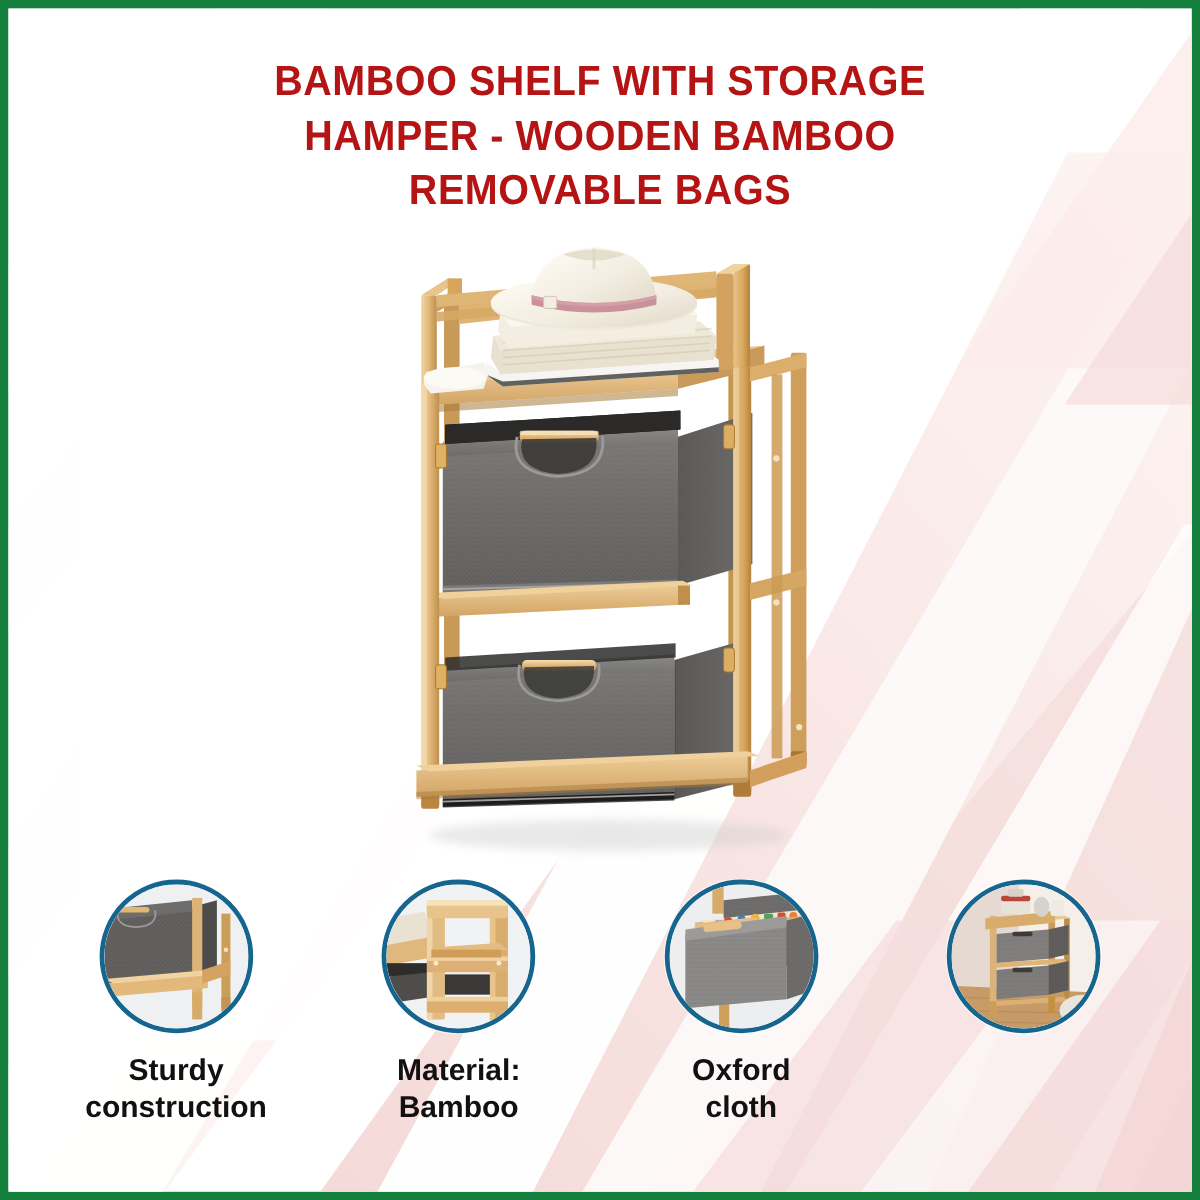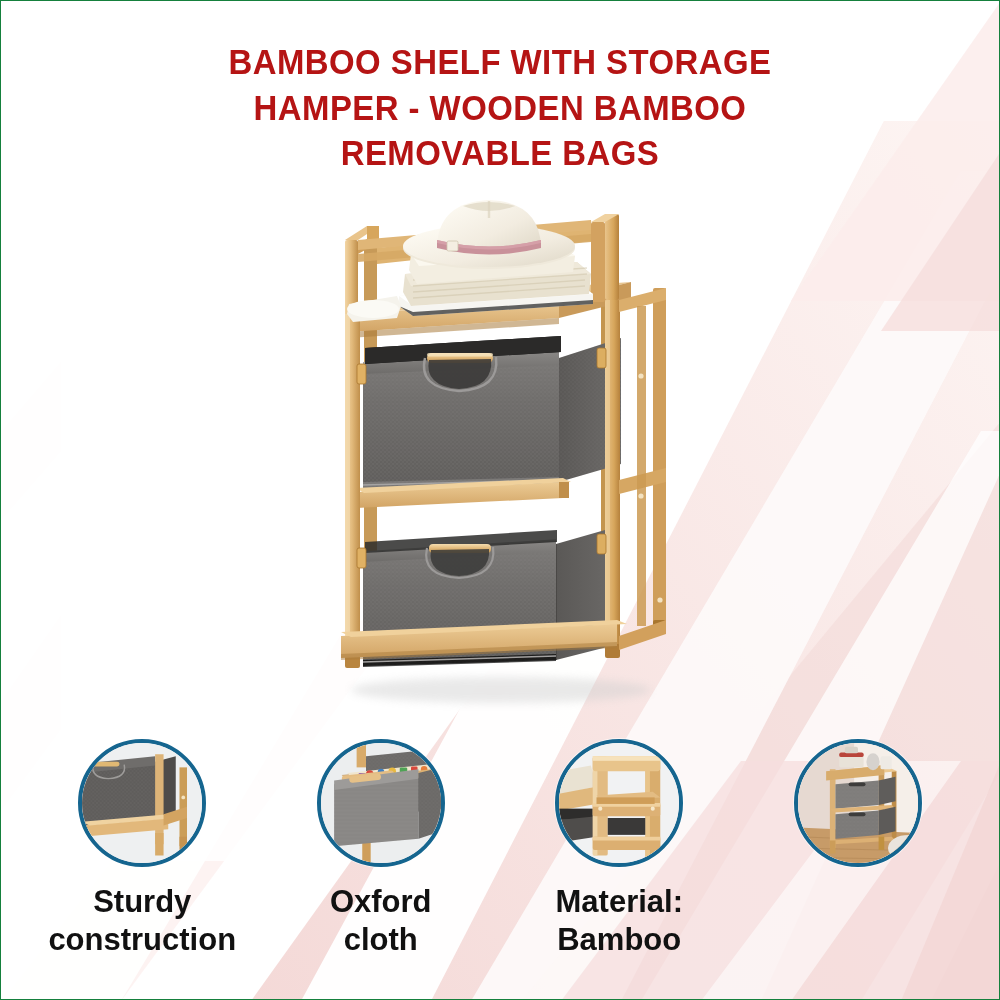--- a/index.html
+++ b/index.html
@@ -7,21 +7,21 @@
   body {
     font-family:"Liberation Sans", sans-serif;
     background:#ffffff;
     overflow:hidden;
   }
 
   
   #poster {
     position:relative;
     width:1000px; height:1000px;
-    border:1px solid #15803d;
+    border:7px solid #15803d;
     background:#ffffff;
     overflow:hidden;
   }
 
   
   .bg-layer { position:absolute; inset:0; overflow:hidden; pointer-events:none; }
 
   
   .title-wrap {
     position:absolute;
@@ -71,21 +71,21 @@
     border:4px solid #15658f;
     overflow:hidden;
     background:#f2f2f3;
     position:relative;
     box-shadow:0 0 0 1px rgba(255,255,255,.6);
   }
   .circle svg { display:block; width:100%; height:100%; }
   .feature-label {
     margin-top:16px;
     text-align:center;
-    font-size:31px;
+    font-size:25px;
     font-weight:bold;
     color:#111111;
     line-height:1.22;
     white-space:pre-line;
     font-family:"Liberation Sans", sans-serif;
   }
 </style>
 </head>
 <body>
 
@@ -372,59 +372,20 @@
           <circle cx="108" cy="58" r="2" fill="#f4e3c0"></circle>
         </svg>
       </div>
       <div class="feature-label">Sturdy
 construction</div>
     </div>
 
     <div class="feature">
       <div class="circle">
         <svg viewBox="0 0 128 128">
-          <rect width="128" height="128" fill="#eceeef"></rect>
-
-          <rect x="38" y="0" width="10" height="26" fill="#d8ab6a"></rect>
-          <rect x="44" y="92" width="9" height="36" fill="#cf9e5a"></rect>
-
-          <polygon points="48,14 128,6 128,70 48,80" fill="#6d6b69"></polygon>
-          <polygon points="48,14 128,6 128,70 48,80" fill="url(#weave)" opacity="0.45"></polygon>
-
-          <polygon points="22,34 116,24 128,34 34,46" fill="#cfae82"></polygon>
-          <polygon points="28,32 114,23 122,30 36,40" fill="#f0e6cf"></polygon>
-
-          <circle cx="52" cy="33" r="4" fill="#d9483c"></circle>
-          <circle cx="64" cy="31" r="3.5" fill="#3f7fc1"></circle>
-          <circle cx="76" cy="30" r="4" fill="#e8b93f"></circle>
-          <rect x="84" y="26" width="8" height="6" rx="1.5" fill="#4fa355"></rect>
-          <rect x="96" y="25" width="7" height="6" rx="1.5" fill="#d9483c"></rect>
-          <circle cx="110" cy="28" r="3.5" fill="#e87f3c"></circle>
-          <rect x="40" y="32" width="8" height="5" rx="1.5" fill="#8a5bb5"></rect>
-
-          <rect x="22" y="32" width="56" height="7" rx="3.5" fill="#e4bd84" transform="rotate(-6 50 35)"></rect>
-          <rect x="72" y="30" width="54" height="7" rx="3.5" fill="#dcb274" transform="rotate(-6 99 33)"></rect>
-
-          <polygon points="14,44 104,32 104,102 14,110" fill="#8b8987"></polygon>
-          <polygon points="14,44 104,32 104,102 14,110" fill="url(#weave)" opacity="0.6"></polygon>
-          <polygon points="14,40 104,28 104,38 14,50" fill="#9d9b99"></polygon>
-
-          <rect x="30" y="34" width="34" height="7" rx="3.5" fill="#e6c188" transform="rotate(-6 47 37)"></rect>
-
-          <polygon points="104,32 128,26 128,94 104,102" fill="#6c6a68"></polygon>
-          <polygon points="104,32 128,26 128,94 104,102" fill="url(#weave)" opacity="0.4"></polygon>
-        </svg>
-      </div>
-      <div class="feature-label">Oxford
-cloth</div>
-    </div>
-
-    <div class="feature">
-      <div class="circle">
-        <svg viewBox="0 0 128 128">
           <rect width="128" height="128" fill="#f1f2f3"></rect>
 
           <path d="M0,30 L34,24 L40,46 L0,56 Z" fill="#e9e2d2"></path>
           <path d="M0,54 L42,46 L46,64 L0,72 Z" fill="#e0b87d"></path>
           <rect x="0" y="70" width="40" height="12" fill="#2e2d2c"></rect>
           <path d="M0,82 L40,78 L40,100 L0,106 Z" fill="#4f4d4b"></path>
 
           <rect x="36" y="14" width="16" height="106" rx="2" fill="#e2bb82"></rect>
           <rect x="36" y="14" width="5" height="106" fill="#f3dcb2" opacity="0.8"></rect>
           <rect x="92" y="18" width="16" height="104" rx="2" fill="#d9ad6d"></rect>
@@ -447,20 +408,59 @@
           <circle cx="44" cy="70" r="2.2" fill="#f6e8cb"></circle>
         </svg>
       </div>
       <div class="feature-label">Material:
 Bamboo</div>
     </div>
 
     <div class="feature">
       <div class="circle">
         <svg viewBox="0 0 128 128">
+          <rect width="128" height="128" fill="#eceeef"></rect>
+
+          <rect x="38" y="0" width="10" height="26" fill="#d8ab6a"></rect>
+          <rect x="44" y="92" width="9" height="36" fill="#cf9e5a"></rect>
+
+          <polygon points="48,14 128,6 128,70 48,80" fill="#6d6b69"></polygon>
+          <polygon points="48,14 128,6 128,70 48,80" fill="url(#weave)" opacity="0.45"></polygon>
+
+          <polygon points="22,34 116,24 128,34 34,46" fill="#cfae82"></polygon>
+          <polygon points="28,32 114,23 122,30 36,40" fill="#f0e6cf"></polygon>
+
+          <circle cx="52" cy="33" r="4" fill="#d9483c"></circle>
+          <circle cx="64" cy="31" r="3.5" fill="#3f7fc1"></circle>
+          <circle cx="76" cy="30" r="4" fill="#e8b93f"></circle>
+          <rect x="84" y="26" width="8" height="6" rx="1.5" fill="#4fa355"></rect>
+          <rect x="96" y="25" width="7" height="6" rx="1.5" fill="#d9483c"></rect>
+          <circle cx="110" cy="28" r="3.5" fill="#e87f3c"></circle>
+          <rect x="40" y="32" width="8" height="5" rx="1.5" fill="#8a5bb5"></rect>
+
+          <rect x="22" y="32" width="56" height="7" rx="3.5" fill="#e4bd84" transform="rotate(-6 50 35)"></rect>
+          <rect x="72" y="30" width="54" height="7" rx="3.5" fill="#dcb274" transform="rotate(-6 99 33)"></rect>
+
+          <polygon points="14,44 104,32 104,102 14,110" fill="#8b8987"></polygon>
+          <polygon points="14,44 104,32 104,102 14,110" fill="url(#weave)" opacity="0.6"></polygon>
+          <polygon points="14,40 104,28 104,38 14,50" fill="#9d9b99"></polygon>
+
+          <rect x="30" y="34" width="34" height="7" rx="3.5" fill="#e6c188" transform="rotate(-6 47 37)"></rect>
+
+          <polygon points="104,32 128,26 128,94 104,102" fill="#6c6a68"></polygon>
+          <polygon points="104,32 128,26 128,94 104,102" fill="url(#weave)" opacity="0.4"></polygon>
+        </svg>
+      </div>
+      <div class="feature-label">Oxford
+cloth</div>
+    </div>
+
+    <div class="feature">
+      <div class="circle">
+        <svg viewBox="0 0 128 128">
 
           <rect width="128" height="128" fill="#f0e7e0"></rect>
           <polygon points="0,0 60,0 60,100 0,90" fill="#e6d9d1"></polygon>
           <polygon points="60,0 128,0 128,96 60,100" fill="#f5efe9"></polygon>
 
           <polygon points="0,90 128,96 128,128 0,128" fill="#c79b68"></polygon>
           <g opacity="0.3" stroke="#9a7040" stroke-width="1">
             <path d="M0,100 L128,105"></path>
             <path d="M0,112 L128,115"></path>
             <path d="M0,122 L128,124"></path>

